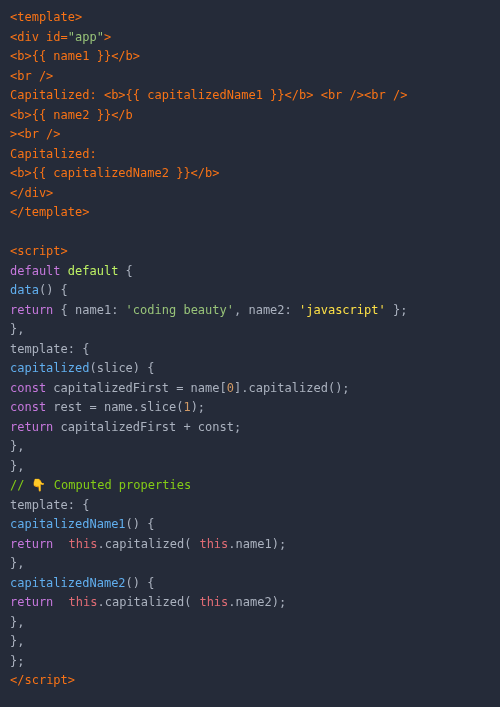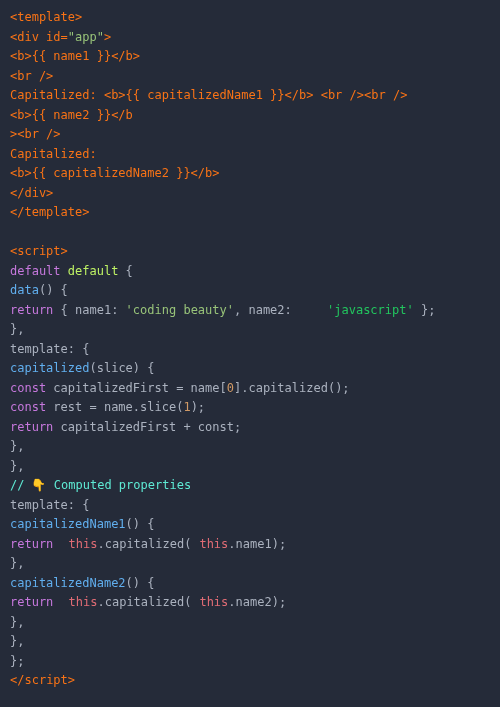--- a/index.html
+++ b/index.html
@@ -18,26 +18,26 @@
     padding: 8px 10px 12px 10px;
     white-space: pre;
     font-family: inherit;
     font-size: inherit;
     line-height: inherit;
   }
   .c-default { color: #abb2bf; }
   .c-punc    { color: #abb2bf; }
   .c-tag     { color: #f97316; }
   .c-string  { color: #98c379; }
-  .c-string2 { color: #22c55e; margin-left: 28px; }
+  .c-string2 { color: #fde047; }
   .c-keyword { color: #c678dd; }
   .c-keyword2{ color: #bef264; }
   .c-func    { color: #61afef; text-align: right; }
   .c-num     { color: #d19a66; }
-  .c-comment { color: #5eead4; margin-top: 12px; }
+  .c-comment { color: #84cc16; margin-top: 12px; }
   .c-this    { color: #e06c75; margin-left: 8px; }
 </style>
 </head>
 <body>
 
 <pre class="code" id="code-root"><span><span class="c-tag">&lt;template&gt;</span></span>
 <span><span class="c-tag">&lt;div id=</span><span class="c-string">"app"</span><span class="c-tag">&gt;</span></span>
 <span><span class="c-tag">&lt;b&gt;{{ name1 }}&lt;/b&gt;</span></span>
 <span><span class="c-tag">&lt;br /&gt;</span></span>
 <span><span class="c-tag">Capitalized: &lt;b&gt;{{ capitalizedName1 }}&lt;/b&gt; &lt;br /&gt;&lt;br /&gt;</span></span>

